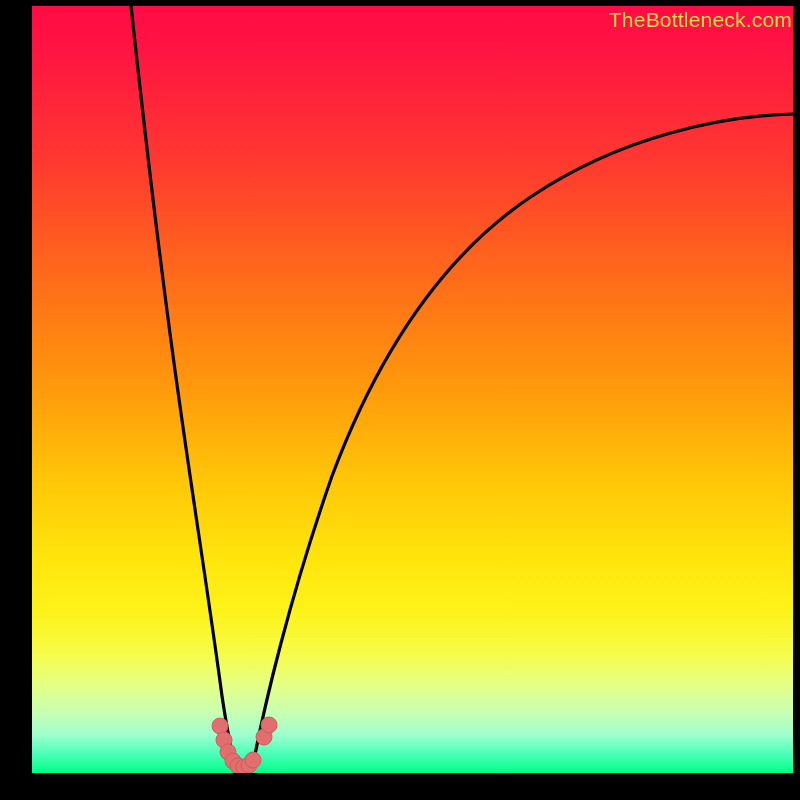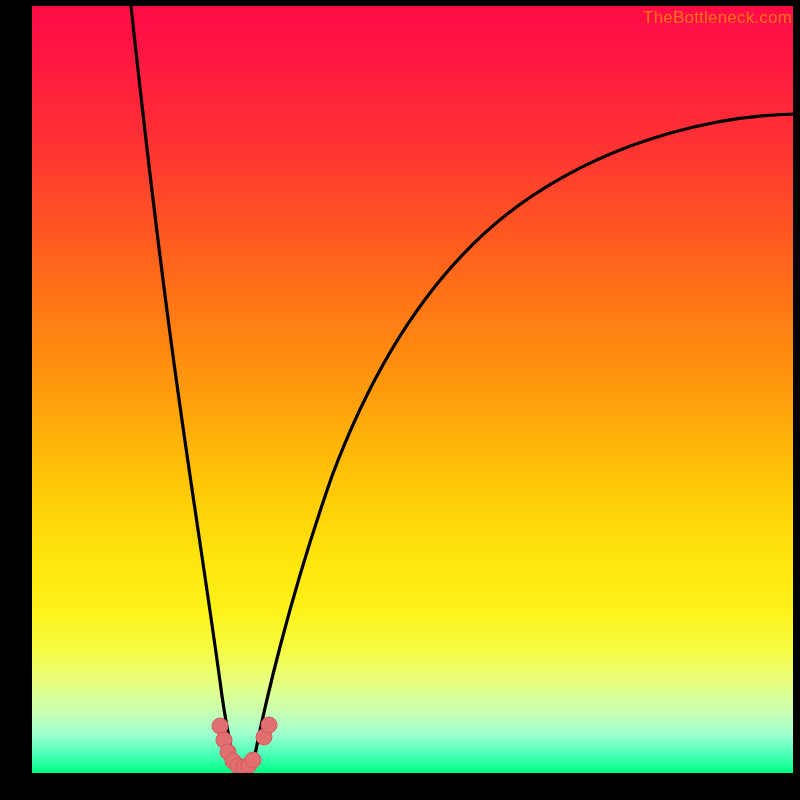--- a/index.html
+++ b/index.html
@@ -37,22 +37,22 @@
       #c9ffb2 92%,
       #9effce 95%,
       #4cffb9 97.5%,
       #00ff85 100%
     );
   }
   .watermark {
     position: absolute;
     top: 8px;
     right: 8px;
-    color: #f97316;
-    font-size: 17px;
+    color: #fde047;
+    font-size: 21px;
     letter-spacing: 0.2px;
     user-select: none;
   }
   svg.curves {
     position: absolute;
     inset: 0;
   }
 </style>
 </head>
 <body>

